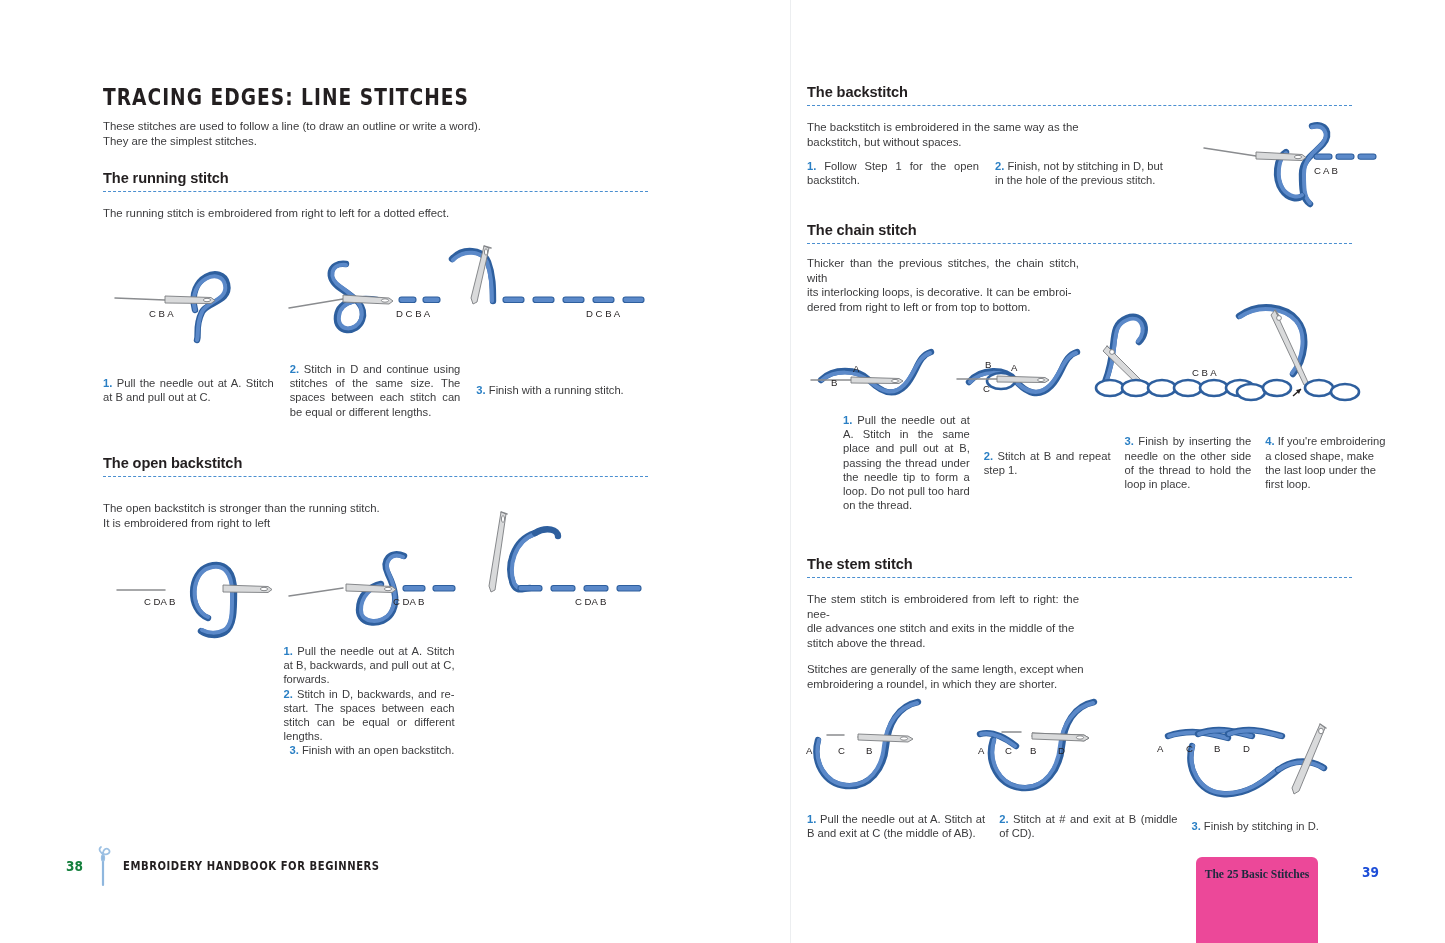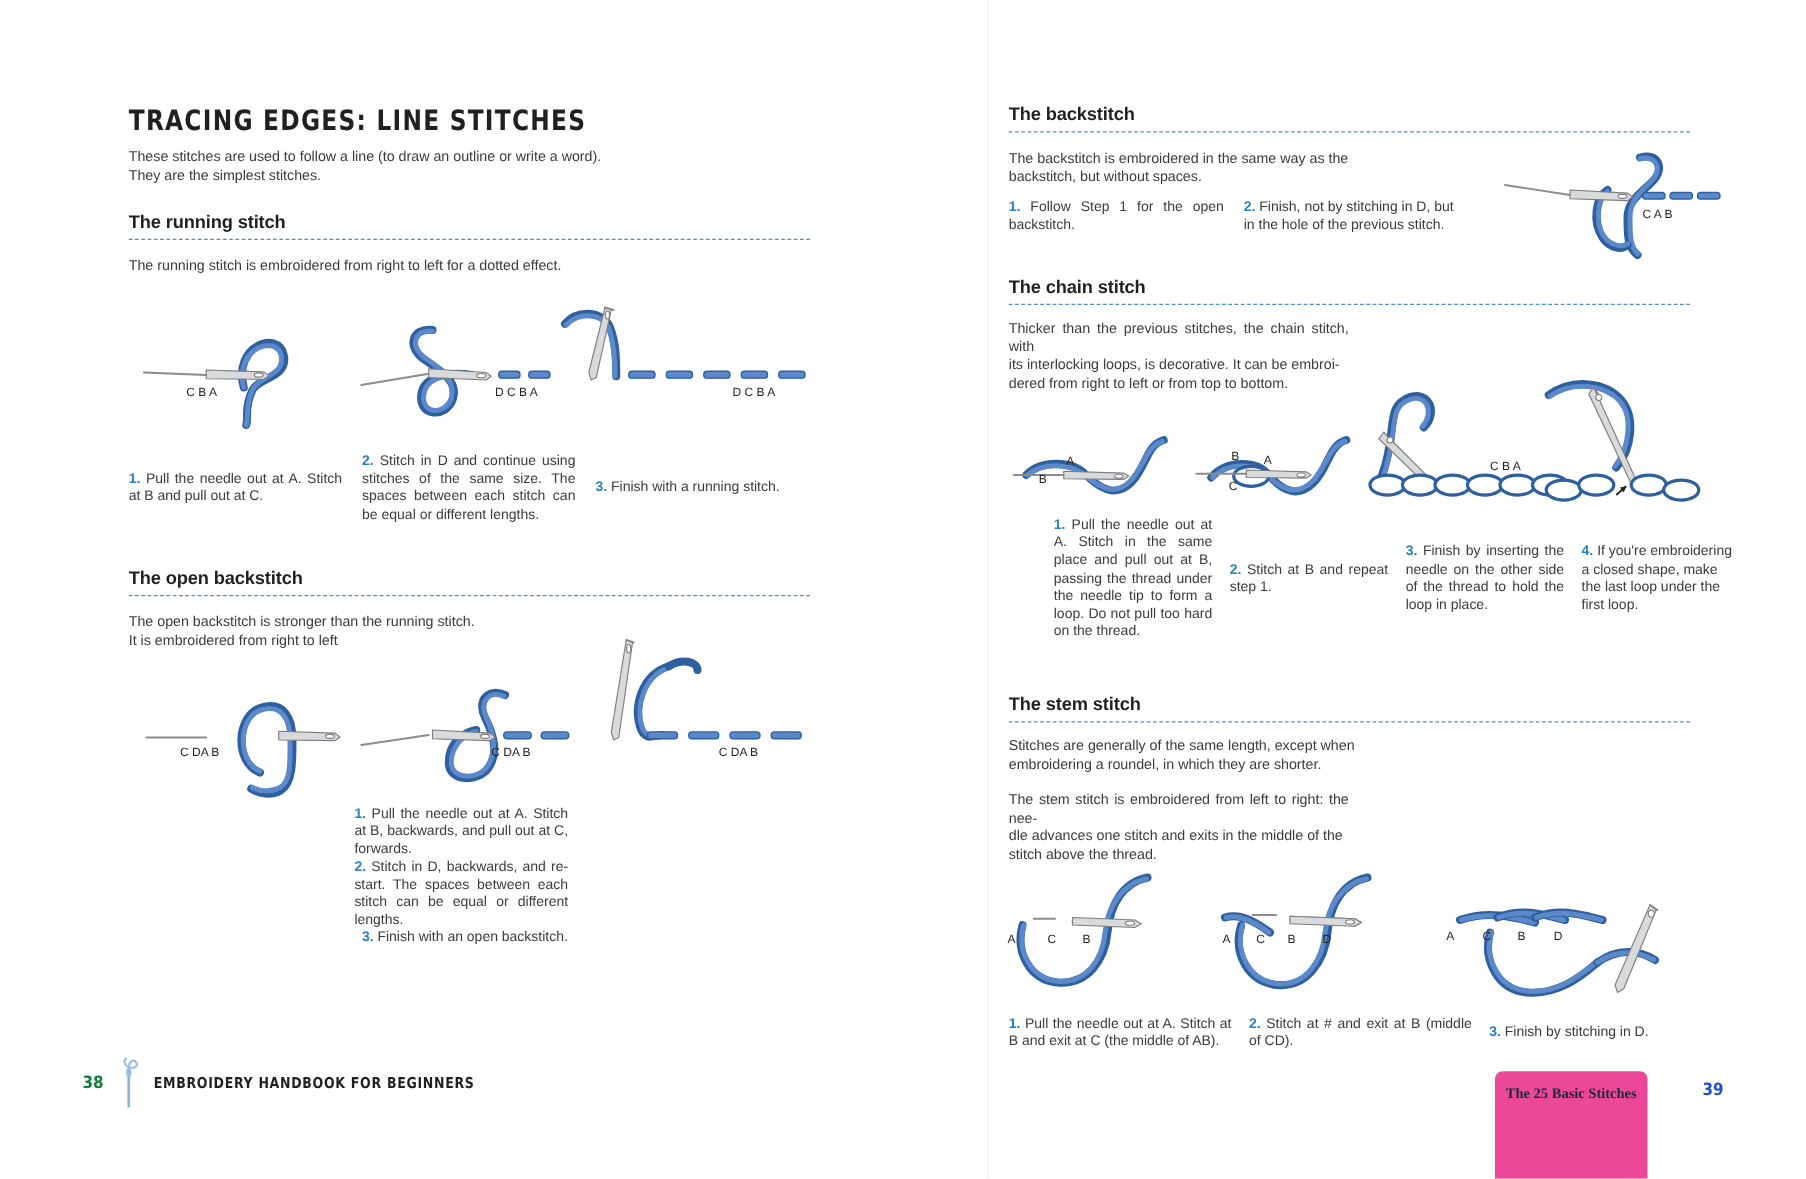--- a/index.html
+++ b/index.html
@@ -172,21 +172,21 @@
       </div>
       <div class="step" style="width:175px;">
         <span class="stepnum">3.</span>
         <span>Finish with a running stitch.</span>
       </div>
     </div>
 
     <div style="position:absolute;left:103px;top:455px;width:545px;">
       <div class="sec-head">The open backstitch</div>
       <div class="rule"></div>
-      <div class="body-txt" style="margin-top:14px;">
+      <div class="body-txt" style="margin-top:24px;">
         <span>The open backstitch is stronger than the running stitch.</span><br>
         <span>It is embroidered from right to left</span>
       </div>
     </div>
 
     <div class="diagrams" style="position:absolute;left:103px;top:500px;width:560px;height:145px;">
       <svg width="560" height="145" viewBox="0 0 560 145">
 
         <g>
           <path class="thread" d="M105,118 C84,110 86,72 106,66 C124,61 131,74 131,92 C131,110 131,126 122,132 C114,137 104,135 98,131"></path>
@@ -369,28 +369,28 @@
       </div>
       <div class="step" style="width:126px;">
         <span class="stepnum">4.</span>
         <span>If you're embroidering a closed shape, make the last loop under the first loop.</span>
       </div>
     </div>
 
     <div style="position:absolute;left:17px;top:556px;width:545px;">
       <div class="sec-head">The stem stitch</div>
       <div class="rule"></div>
-      <div class="body-txt" style="margin-top:12px;width:280px;">
-        <span>Stitches are generally of the same length, except when</span><br>
-        <span>embroidering a roundel, in which they are shorter.</span>
-      </div>
       <div class="body-txt just" style="margin-top:14px;width:272px;">
         <span>The stem stitch is embroidered from left to right: the nee-</span><br>
         <span>dle advances one stitch and exits in the  middle of the</span><br>
         <span>stitch above the thread.</span>
+      </div>
+      <div class="body-txt" style="margin-top:12px;width:280px;">
+        <span>Stitches are generally of the same length, except when</span><br>
+        <span>embroidering a roundel, in which they are shorter.</span>
       </div>
     </div>
 
     <div class="diagrams" style="position:absolute;left:10px;top:690px;width:570px;height:120px;">
       <svg width="570" height="120" viewBox="0 0 570 120">
 
         <g>
           <path class="thread" d="M18,50 C12,72 24,94 46,96 C70,98 84,78 86,56 C88,34 98,16 118,12"></path>
           <path class="thread-in" d="M19,50 C13,71 25,93 46,95 C69,97 82,78 84,56 C86,35 98,17 117,13"></path>
           <line class="nd-tail" x1="27" y1="45" x2="44" y2="45"></line>

